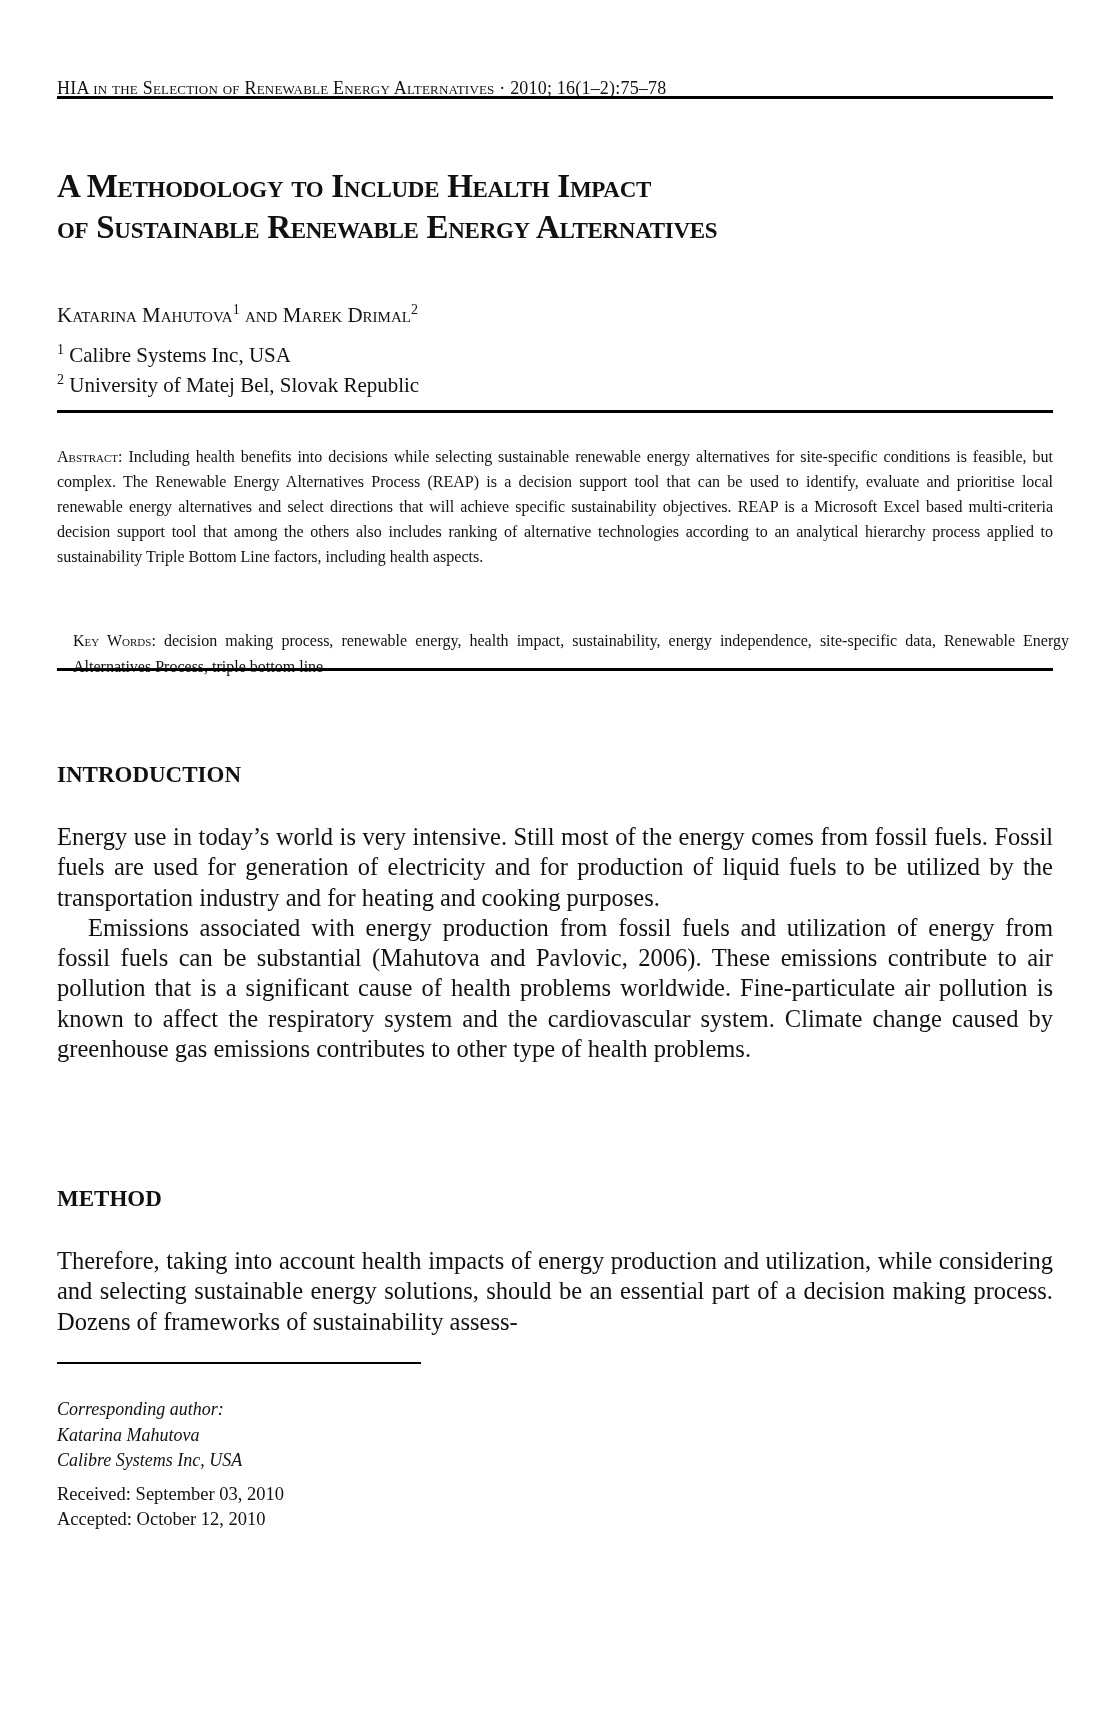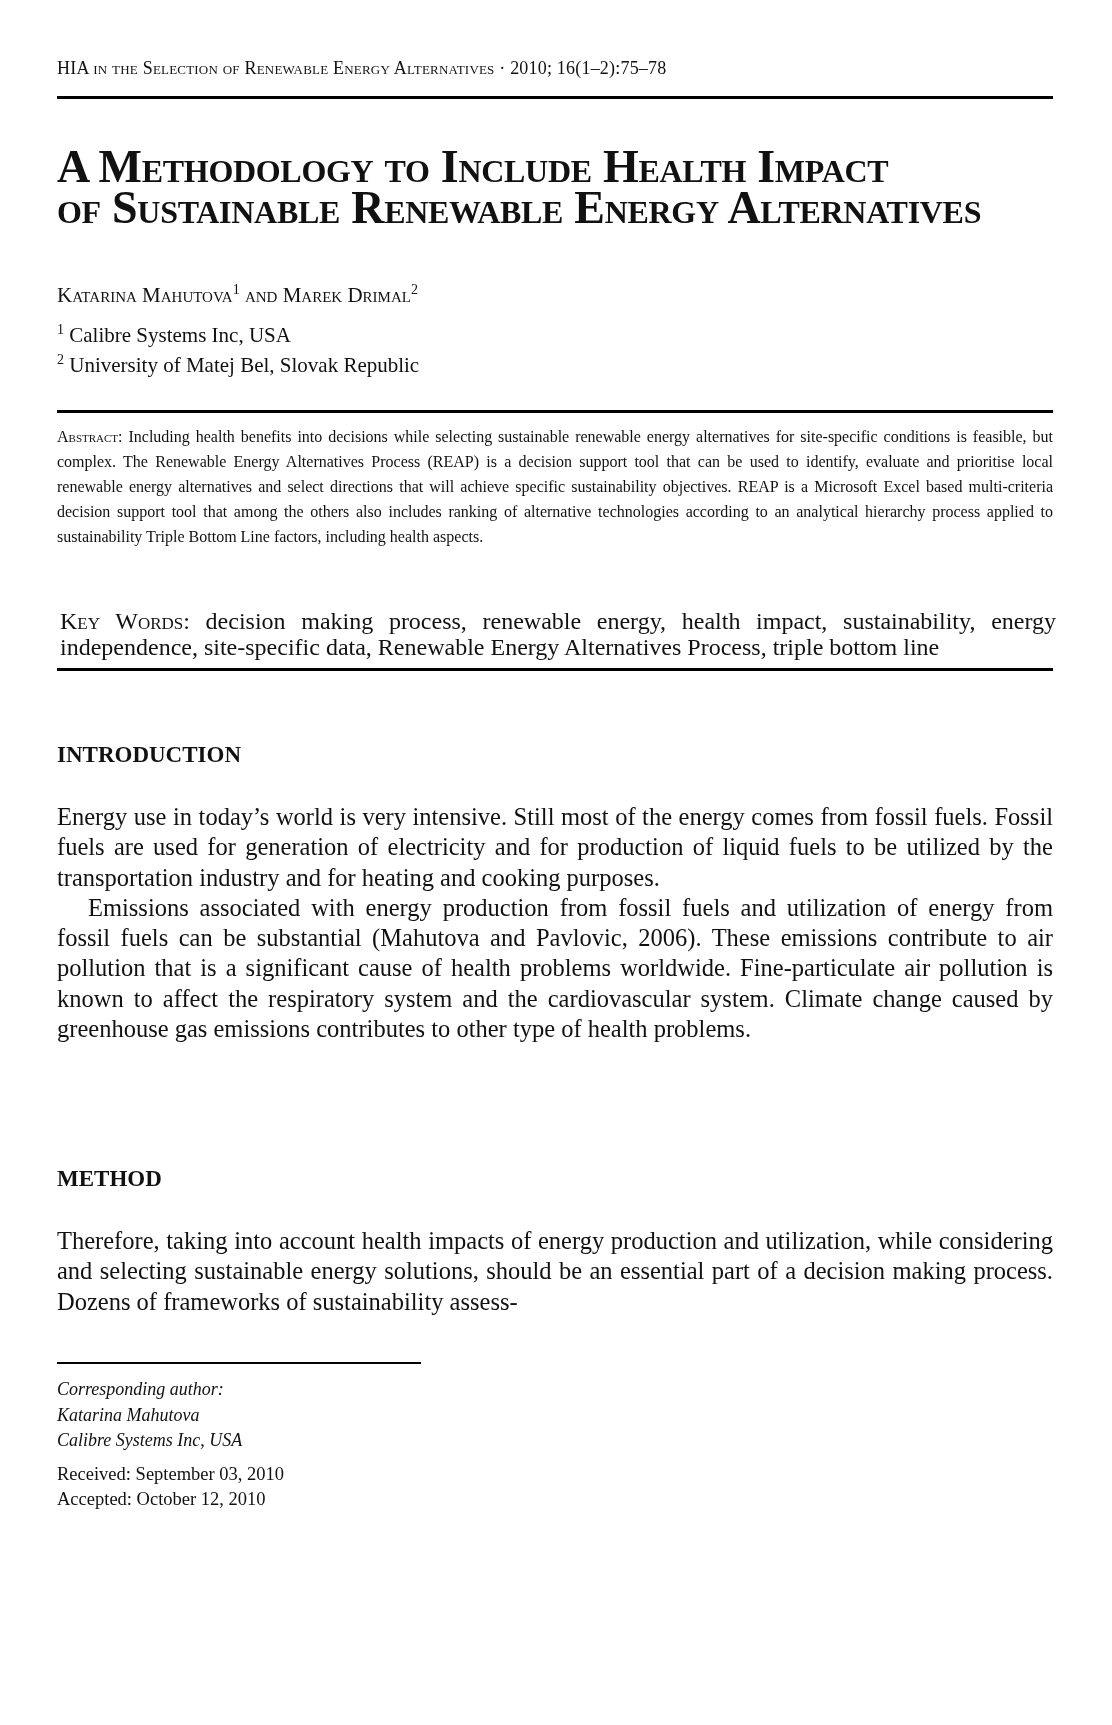--- a/index.html
+++ b/index.html
@@ -1,28 +1,28 @@
 <!DOCTYPE html>
 <html><head>
 <meta charset="utf-8">
 <style>
   html, body { margin: 0; padding: 0; background: #ffffff; }
   body { width: 1112px; height: 1725px; position: relative; overflow: hidden;
          font-family: "Liberation Serif", "DejaVu Serif", serif; color: #111; }
-  .abs { position: absolute; }
+  .abs { position: absolute; margin-top: 20px; }
   .running-head { left: 57px; top: 58px; font-size: 18px; letter-spacing: 0.2px; font-variant: small-caps; white-space: nowrap; }
   .rule { position: absolute; background: #000; }
-  .title { left: 57px; top: 146px; width: 1000px; font-size: 46px; font-weight: bold; font-variant: small-caps; line-height: 41px; letter-spacing: -0.3px; }
+  .title { left: 57px; top: 146px; width: 1000px; font-size: 33px; font-weight: bold; font-variant: small-caps; line-height: 41px; letter-spacing: -0.3px; }
   .title div { white-space: nowrap; }
   .authors { left: 57px; top: 283px; font-size: 21px; font-variant: small-caps; white-space: nowrap; }
   .authors sup, .aff sup { font-size: 14px; vertical-align: 8px; line-height: 0; }
   .aff { left: 57px; font-size: 21px; white-space: nowrap; }
   .abstract { left: 57px; top: 424px; width: 996px; font-size: 16px; line-height: 25px; text-align: justify; }
   .abstract .lbl { font-variant: small-caps; }
-  .keywords { left: 60px; top: 608px; width: 996px; font-size: 24px; line-height: 26px; text-align: justify; }
+  .keywords { left: 73px; top: 608px; width: 996px; font-size: 16px; line-height: 26px; text-align: justify; }
   .keywords .lbl { font-variant: small-caps; }
   .section-head { left: 57px; font-size: 23px; font-weight: bold; white-space: nowrap; }
   .body-text { left: 57px; width: 996px; font-size: 24.5px; line-height: 30.3px; text-align: justify; }
   .body-text p { margin: 0; }
   .body-text p.indent { text-indent: 31px; }
   .corr { left: 57px; top: 1377px; font-size: 18px; font-style: italic; line-height: 25.5px; }
   .corr .row { display: flex; flex-direction: column; }
   .corr .k { width: 198px; }
   .dates { left: 57px; top: 1462px; font-size: 18.5px; line-height: 25px; }
 </style>

